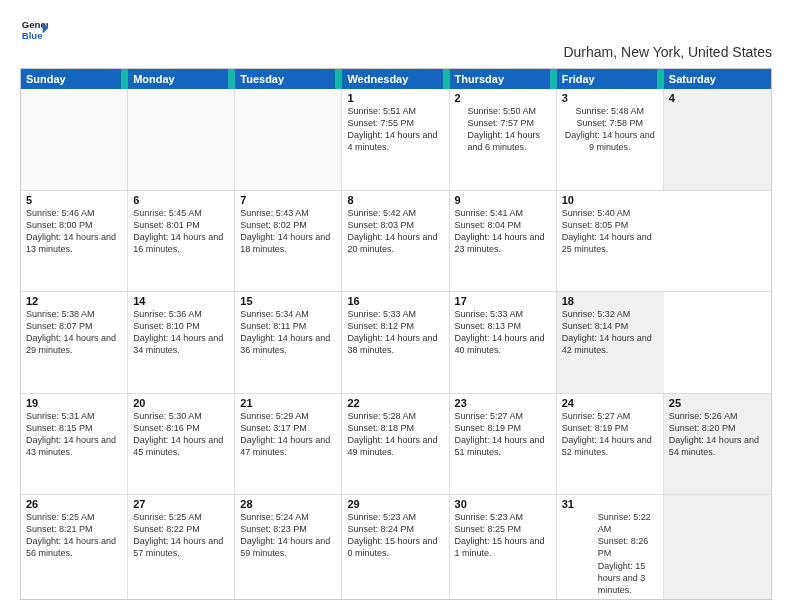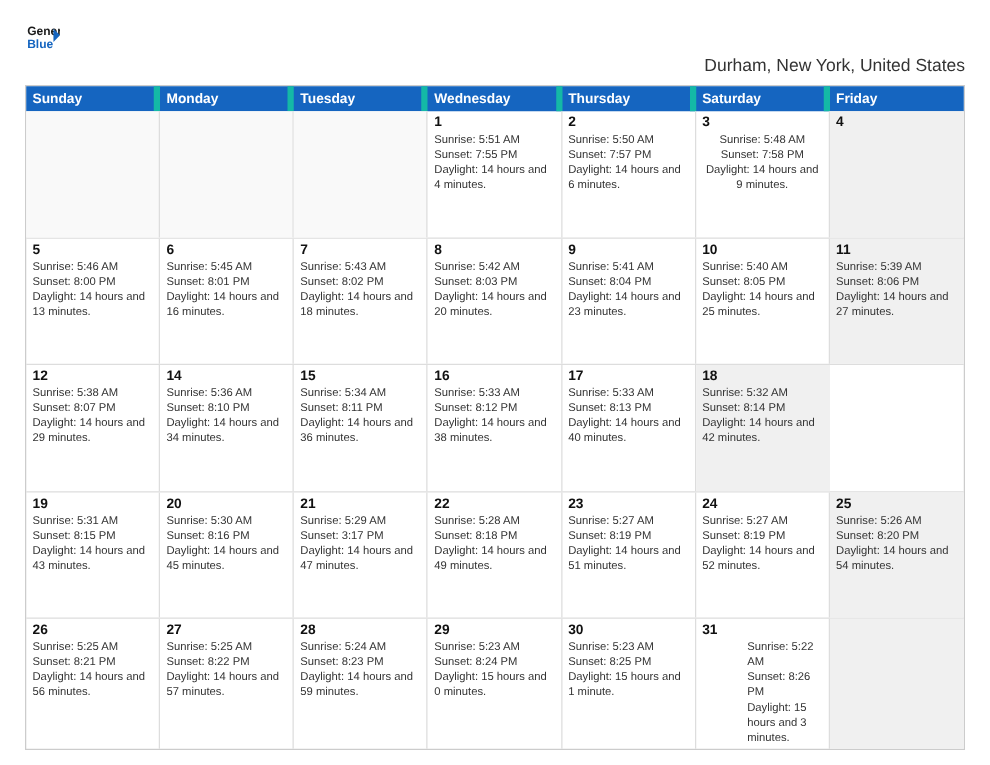--- a/index.html
+++ b/index.html
@@ -57,21 +57,21 @@
       display: grid;
       grid-template-columns: repeat(7, 1fr);
       background: #1565c0;
     }
     .cal-header-cell {
       color: #fff;
       font-size: 11px;
       font-weight: bold;
       padding: 4px 5px;
       text-align: left;
-      border-right: 5px solid #14b8a6;
+      border-right: 7px solid #14b8a6;
     }
     .cal-header-cell:last-child { border-right: none; }
     .cal-body {
       flex: 1;
       display: flex;
       flex-direction: column;
     }
     .cal-row {
       display: grid;
       grid-template-columns: repeat(7, 1fr);
@@ -120,37 +120,37 @@
     </div>
   </div>
 
   <div class="calendar">
     <div class="cal-header">
     <div class="cal-header-cell">Sunday</div>
         <div class="cal-header-cell">Monday</div>
         <div class="cal-header-cell">Tuesday</div>
         <div class="cal-header-cell">Wednesday</div>
         <div class="cal-header-cell">Thursday</div>
+        <div class="cal-header-cell">Friday</div>
         <div class="cal-header-cell">Saturday</div>
-        <div class="cal-header-cell">Friday</div>
       </div>
     <div class="cal-body">
     <div class="cal-row">
           <div class="cal-cell empty"></div>
           <div class="cal-cell empty"></div>
           <div class="cal-cell empty"></div>
           <div class="cal-cell">
             <span class="day-num">1</span>
             <div class="cell-text" style="white-space: pre-line;">Sunrise: 5:51 AM
 Sunset: 7:55 PM
 Daylight: 14 hours and 4 minutes.</div>
           </div>
           <div class="cal-cell">
             <span class="day-num">2</span>
-            <div class="cell-text" style="white-space: pre-line;">Sunrise: 5:50 AM
+            <div class="cell-text" style="white-space: pre-line; margin-left: 13px;">Sunrise: 5:50 AM
 Sunset: 7:57 PM
 Daylight: 14 hours and 6 minutes.</div>
           </div>
           <div class="cal-cell">
             <span class="day-num">3</span>
             <div class="cell-text" style="white-space: pre-line; text-align: center;">Sunrise: 5:48 AM
 Sunset: 7:58 PM
 Daylight: 14 hours and 9 minutes.</div>
           </div>
           <div class="cal-cell shaded">
@@ -186,26 +186,20 @@
             <span class="day-num">9</span>
             <div class="cell-text" style="white-space: pre-line;">Sunrise: 5:41 AM
 Sunset: 8:04 PM
 Daylight: 14 hours and 23 minutes.</div>
           </div>
           <div class="cal-cell">
             <span class="day-num">10</span>
             <div class="cell-text" style="white-space: pre-line;">Sunrise: 5:40 AM
 Sunset: 8:05 PM
 Daylight: 14 hours and 25 minutes.</div>
-          </div>
-          <div class="cal-cell shaded">
-            <span class="day-num">11</span>
-            <div class="cell-text" style="white-space: pre-line;">Sunrise: 5:39 AM
-Sunset: 8:06 PM
-Daylight: 14 hours and 27 minutes.</div>
           </div>
         </div>
         <div class="cal-row">
           <div class="cal-cell">
             <span class="day-num">12</span>
             <div class="cell-text" style="white-space: pre-line;">Sunrise: 5:38 AM
 Sunset: 8:07 PM
 Daylight: 14 hours and 29 minutes.</div>
           </div>
           <div class="cal-cell">

